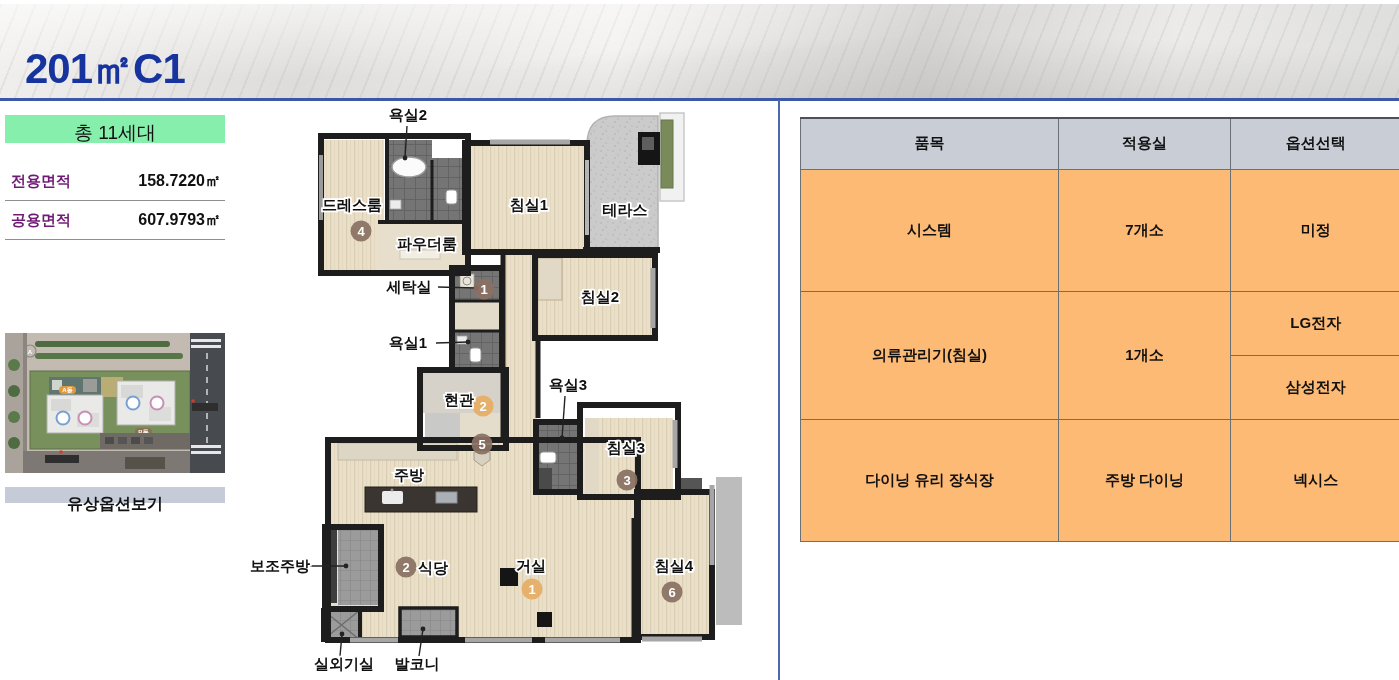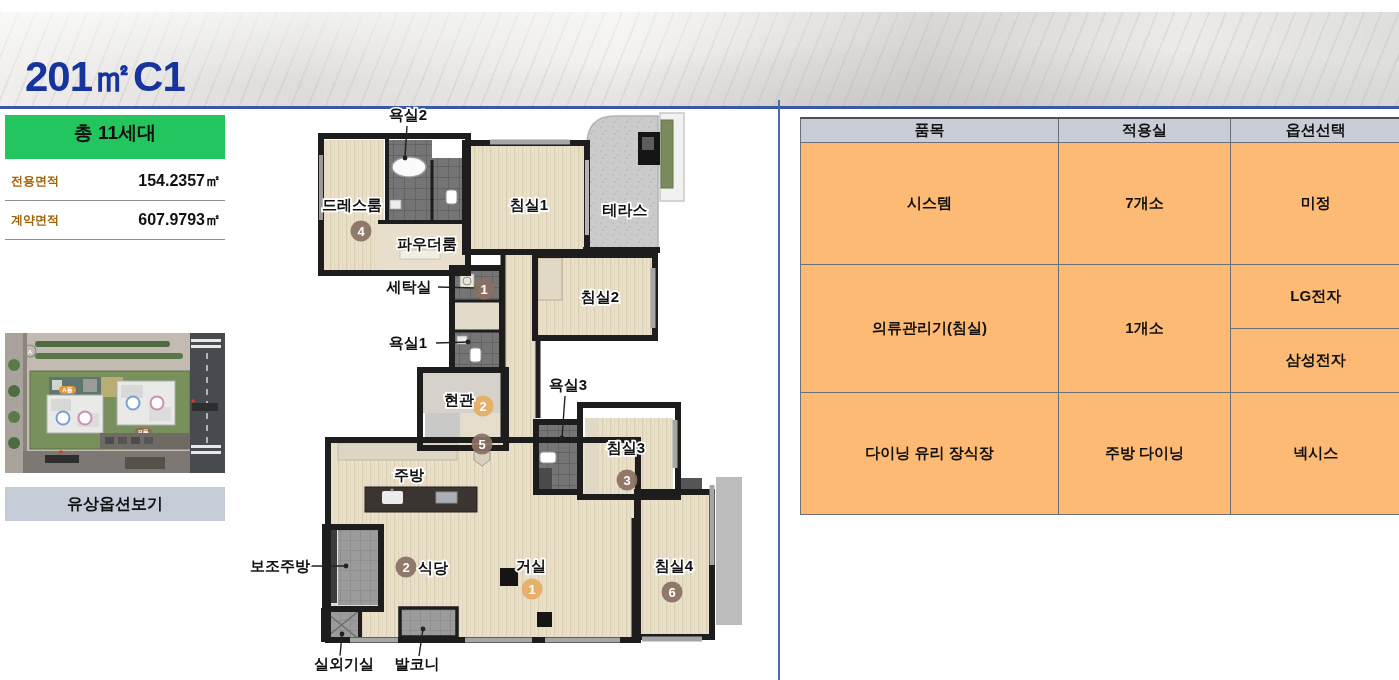--- a/index.html
+++ b/index.html
@@ -1,59 +1,59 @@
 <!DOCTYPE html>
 <html><head>
 <meta charset="utf-8">
 <style>
   * { margin:0; padding:0; box-sizing:border-box; }
   html,body { width:1399px; height:680px; overflow:hidden; background:#fff;
     font-family:"Liberation Sans","DejaVu Sans",sans-serif; }
   .page { position:relative; width:1399px; height:680px; background:#fff; }
 
   
-  .hdr { position:absolute; left:0; top:12px; width:1399px; height:97px;
+  .hdr { position:absolute; left:0; top:4px; width:1399px; height:97px;
     border-bottom:3px solid #3a57a8;
     background:
       radial-gradient(120% 200% at 12% -30%, rgba(255,255,255,.9), rgba(255,255,255,0) 55%),
       radial-gradient(80% 160% at 70% 130%, rgba(176,176,174,.55), rgba(176,176,174,0) 60%),
       repeating-linear-gradient(112deg, rgba(150,150,148,.14) 0 2px, rgba(0,0,0,0) 2px 16px),
       linear-gradient(96deg,#f0efed 0%,#dddcda 22%,#f2f1ef 44%,#d5d4d2 66%,#ecebe9 84%,#dededc 100%);
   }
   .hdr h1 { position:absolute; left:25px; top:44px; font-size:42px; line-height:1;
     font-weight:800; color:#16339e; letter-spacing:-1px; }
 
   
   .content { position:absolute; left:0; top:100px; width:1399px; height:580px; }
 
   
   .sidebar { position:absolute; left:5px; top:0; width:220px; height:580px; }
-  .total-box { position:absolute; left:0; top:15px; width:220px; height:44px;
-    background:#22c55e; text-align:center; line-height:36px; font-size:19px; font-weight:700; color:#111; }
+  .total-box { position:absolute; left:0; top:15px; width:220px; height:28px;
+    background:#86efac; text-align:center; line-height:36px; font-size:19px; font-weight:400; color:#111; }
   .area-rows { position:absolute; left:0; top:62px; width:220px; }
   .area-row { height:39px; display:flex; align-items:center; justify-content:space-between;
     border-bottom:1px solid #8f8f8f; padding:0 4px 0 6px; }
-  .area-row .lab { font-size:12px; font-weight:800; color:#a16207; }
+  .area-row .lab { font-size:15px; font-weight:800; color:#701a75; }
   .area-row .val { font-size:16px; font-weight:800; color:#111; }
   .siteplan { position:absolute; left:0; top:233px; width:220px; height:140px; background:#b9b3ac; }
-  .paid-btn { position:absolute; left:0; top:387px; width:220px; height:34px; background:#c5ccd8;
+  .paid-btn { position:absolute; left:0; top:387px; width:220px; height:16px; background:#c5ccd8;
     text-align:center; line-height:33px; font-size:16px; font-weight:800; color:#111; cursor:pointer; }
 
   
   .plan { position:absolute; left:250px; top:0; width:530px; height:580px; }
 
   
   .vdiv { position:absolute; left:778px; top:0; width:2px; height:580px; background:#4d69ae; }
 
   
   .options { position:absolute; left:800px; top:0; right:0; height:580px; }
   .options h2 { margin:70px 0 0 2px; font-size:27px; font-weight:800; color:#0d0d0d; }
   table.opt { border-collapse:collapse; margin-top:17px; width:600px; table-layout:fixed; }
   table.opt th { background:#c9ced6; border:1px solid #6b7077; border-top:2px solid #4e5257;
-    height:24px; font-size:15px; font-weight:800; color:#111; }
+    height:51px; font-size:15px; font-weight:800; color:#111; }
   table.opt td { border:1px solid #6b7077; text-align:center; vertical-align:middle;
     font-size:15px; font-weight:700; color:#111; background:#fdba74; }
   table.opt .c1 { width:258px; } table.opt .c2 { width:172px;margin-left:44px; } table.opt .c3 { width:170px; }
   table.opt th:last-child, table.opt td.last { border-right:none; }
   tr.rowBig td { height:122px; } tr.rowHalf td { height:64px; }
 
   
   .room-label { font-family:"Liberation Sans","DejaVu Sans",sans-serif; font-size:15px; font-weight:700;
     fill:#101010; text-anchor:middle; paint-order:stroke; stroke:#ffffff; stroke-width:3.4px; }
   .marker-num { font-family:"Liberation Sans","DejaVu Sans",sans-serif; font-size:13px; font-weight:700;
@@ -71,24 +71,24 @@
   </header>
 
   <div class="content">
 
     <aside class="sidebar">
       <div class="total-box">총 11세대</div>
 
       <div class="area-rows">
         <div class="area-row">
           <span class="lab">전용면적</span>
-          <span class="val">154.2357㎡</span>
+          <span class="val">158.7220㎡</span>
         </div>
         <div class="area-row">
-          <span class="lab">계약면적</span>
+          <span class="lab">공용면적</span>
           <span class="val">607.9793㎡</span>
         </div>
       </div>
 
       <div class="siteplan">
         <svg width="220" height="140" viewBox="0 0 220 140">
           <rect width="220" height="140" fill="#c3bab1"></rect>
 
           <rect x="0" y="0" width="18" height="140" fill="#a9a39b"></rect>
           <rect x="18" y="0" width="4" height="140" fill="#8b857d"></rect>

